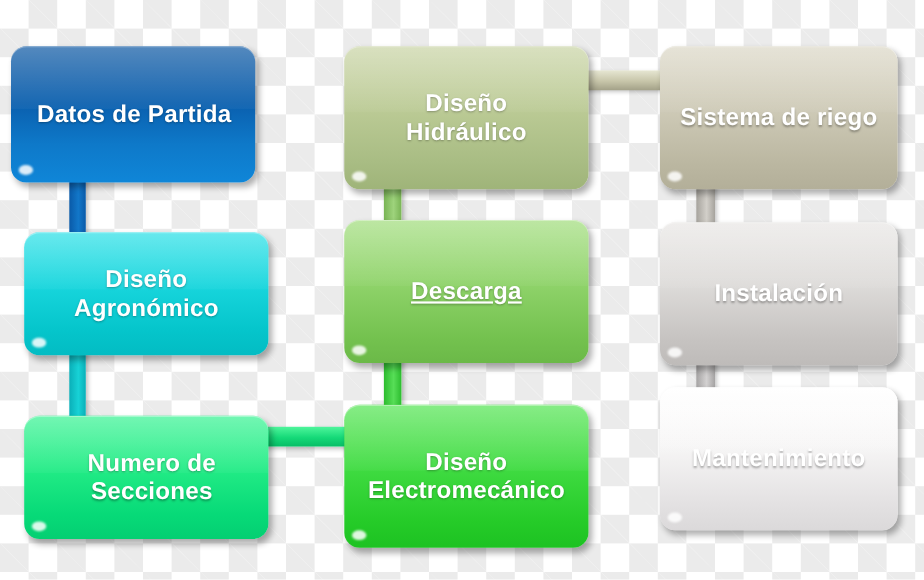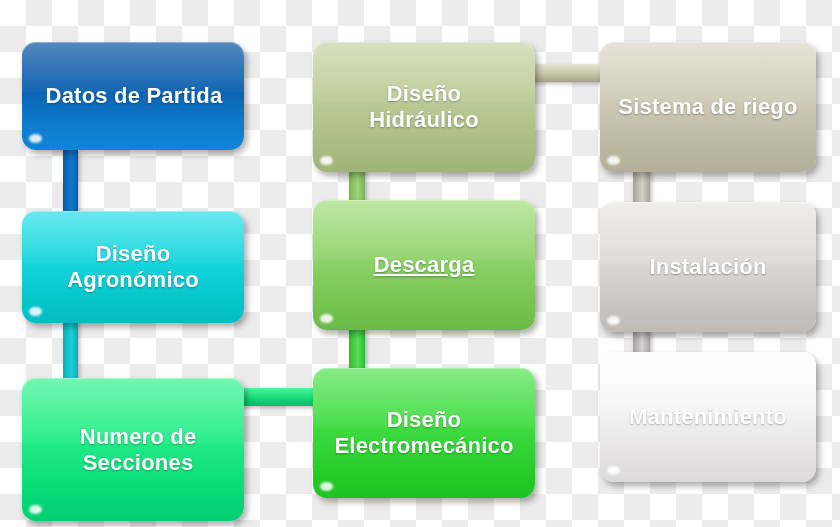--- a/index.html
+++ b/index.html
@@ -111,32 +111,32 @@
 
   <div class="conn horiz" style="left:512px; top:64px; width:105px; height:18px;
               background:linear-gradient(to bottom,#e6e6d2 0%,#c7c5a9 55%,#a3a188 100%);"></div>
 
   <div class="conn vert" style="left:633px; top:150px; width:17px; height:72px;
               background:linear-gradient(to right,#a6a39d 0%,#d2cfc9 55%,#a6a39d 100%);"></div>
 
   <div class="conn vert" style="left:633px; top:315px; width:17px; height:72px;
               background:linear-gradient(to right,#a5a3a3 0%,#d3d1d1 55%,#a5a3a3 100%);"></div>
 
-  <div class="node" style="left:22px; top:42px; width:222px; height:108px;
+  <div class="node" style="left:10px; top:42px; width:222px; height:124px;
               background:linear-gradient(to bottom,#0a56a2 0%,#0a5fae 42%,#0e79c9 72%,#0f86d8 100%);padding-left:12px;">
     <span class="label">Datos de Partida</span>
   </div>
 
   <div class="node" style="left:22px; top:211px; width:222px; height:112px;
               background:linear-gradient(to bottom,#27dfe6 0%,#18d6dd 42%,#05c5cb 80%,#03bcc3 100%);">
     <span class="label">Diseño
 Agronómico</span>
   </div>
 
-  <div class="node" style="left:22px; top:378px; width:222px; height:143px;
+  <div class="node" style="left:22px; top:378px; width:222px; height:112px;
               background:linear-gradient(to bottom,#36f392 0%,#23ec86 42%,#07da78 80%,#04cf72 100%);padding-left:20px;">
     <span class="label">Numero de
 Secciones</span>
   </div>
 
   <div class="node" style="left:313px; top:42px; width:222px; height:130px;
               background:linear-gradient(to bottom,#c8d3a4 0%,#bccb96 42%,#a8bc83 82%,#9fb479 100%);">
     <span class="label">Diseño
 Hidráulico</span>
   </div>

